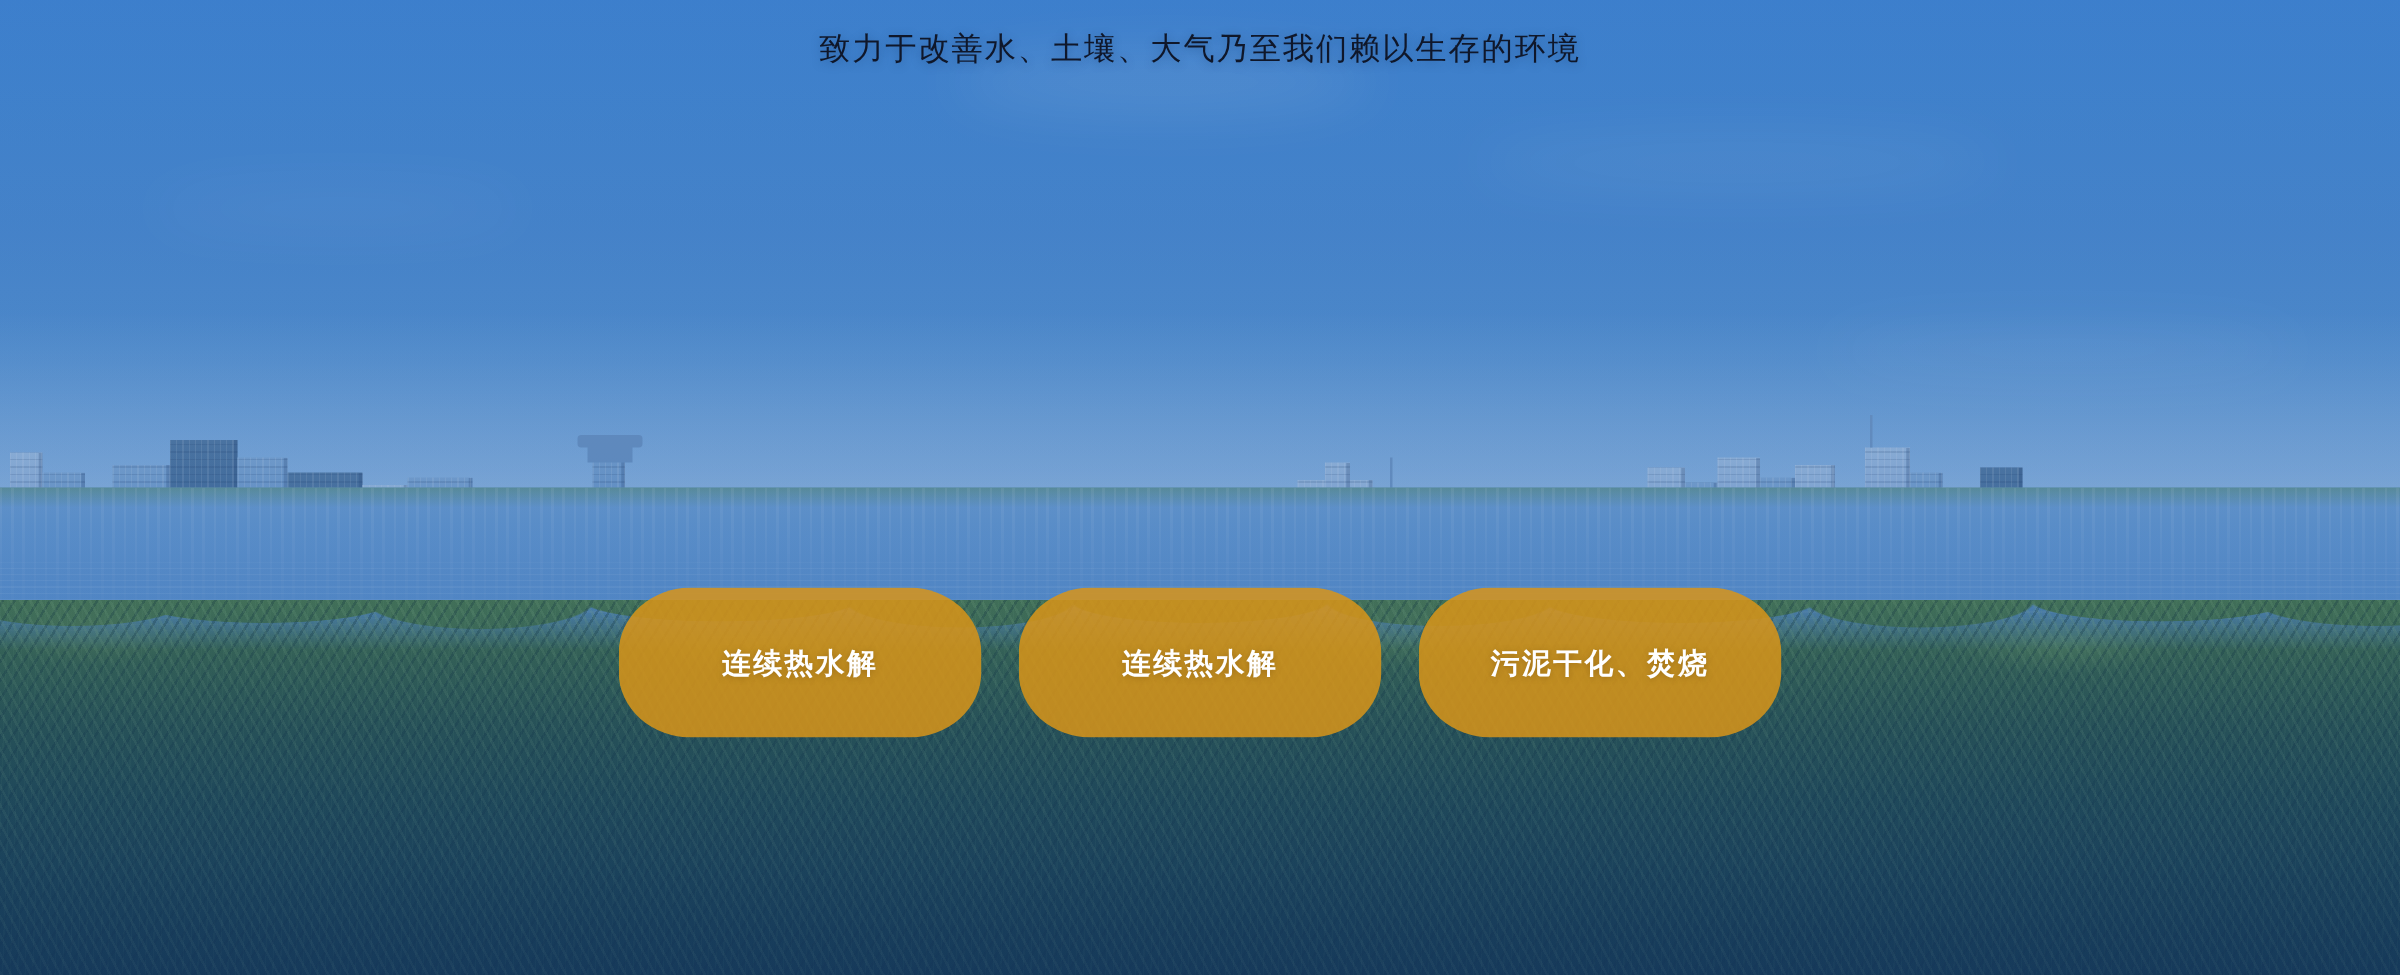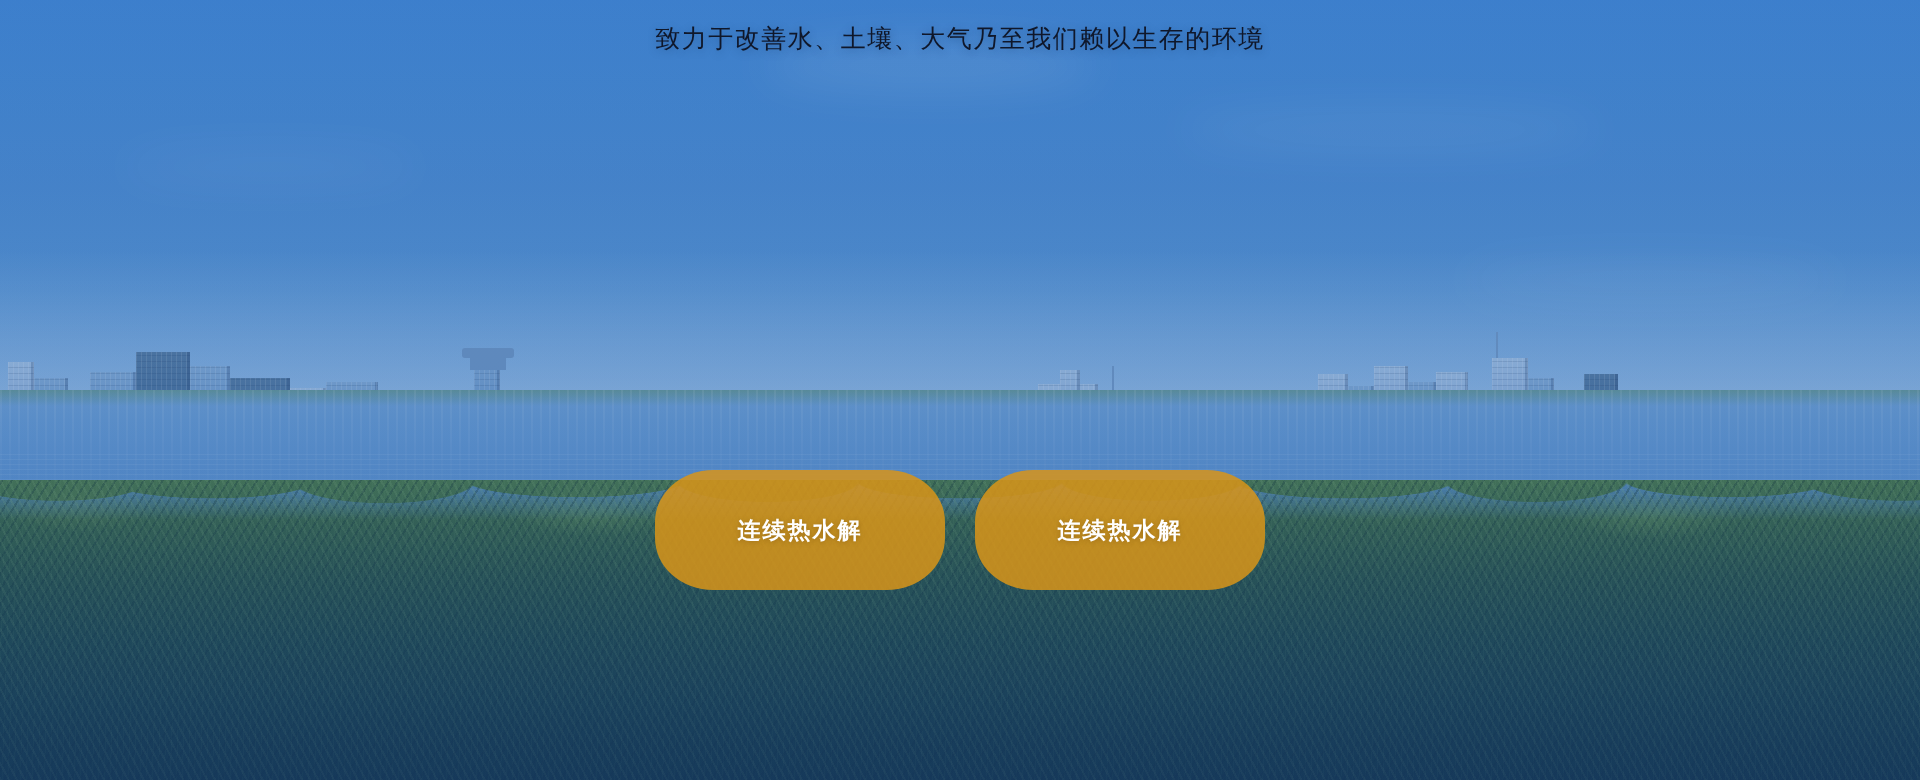--- a/index.html
+++ b/index.html
@@ -347,15 +347,16 @@
 
   <div class="blue-tint"></div>
 
   <div class="hero-content">
     <p class="hero-subtitle">致力于改善水、土壤、大气乃至我们赖以生存的环境</p>
   </div>
 
   <div class="hero-buttons">
     <button class="hero-btn">连续热水解</button>
     <button class="hero-btn">连续热水解</button>
+    <button class="hero-btn">污泥干化、焚烧</button>
   </div>
 
 </div>
 
 </body></html>

